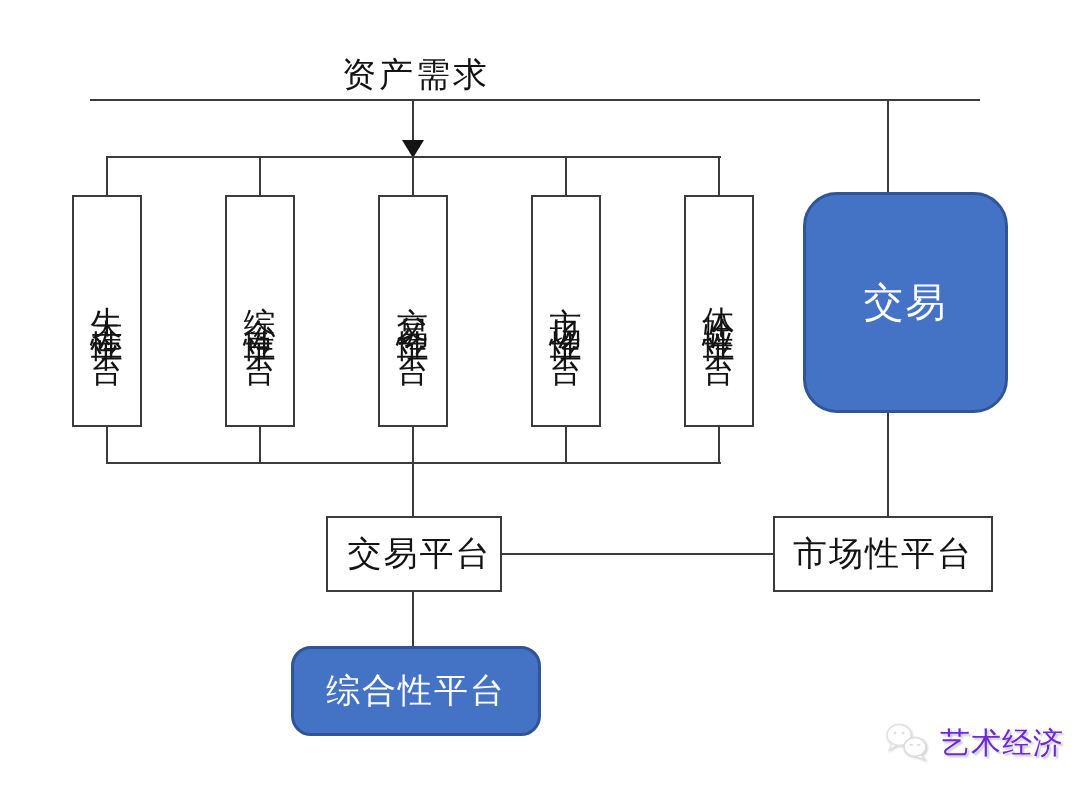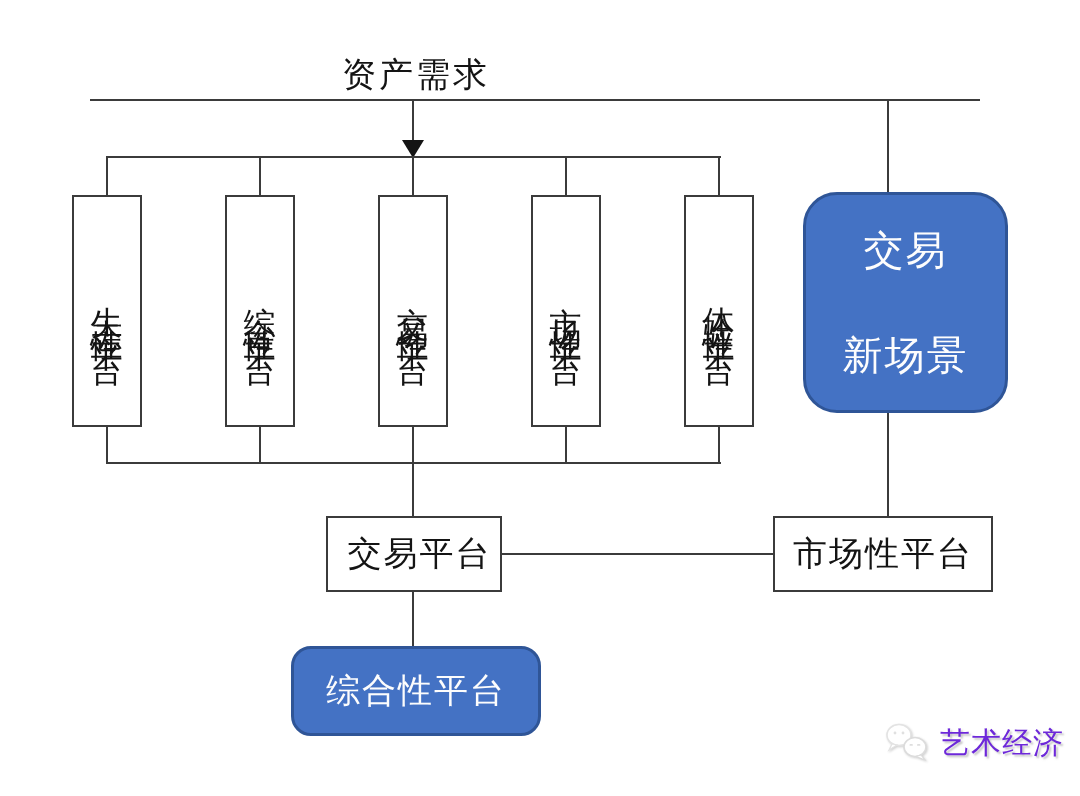--- a/index.html
+++ b/index.html
@@ -131,21 +131,20 @@
 
   <div class="vline" style="left:412px; top:592px; height:54px;"></div>
 
   <div class="blue-node assets-box">
     <span>综合性平台</span>
   </div>
 
   <div class="vline" style="left:887px; top:101px; height:91px;"></div>
   <div class="blue-node scenario-box">
     <span>交易</span>
-    <span>新场景</span>
   </div>
   <div class="vline" style="left:887px; top:413px; height:103px;"></div>
 
   <div class="watermark">
     <span style="display:inline-flex;">
       <svg width="48" height="42" viewBox="0 0 48 42" fill="none" xmlns="http://www.w3.org/2000/svg">
         <ellipse cx="15" cy="13" rx="12" ry="10.5" fill="#ffffff" stroke="#e3e3e3" stroke-width="1.6"></ellipse>
         <path d="M8 22 L5 28 L13 23 Z" fill="#ffffff" stroke="#e3e3e3" stroke-width="1.2"></path>
         <circle cx="11" cy="11" r="1.4" fill="#e0e0e0"></circle>
         <circle cx="19" cy="11" r="1.4" fill="#e0e0e0"></circle>

